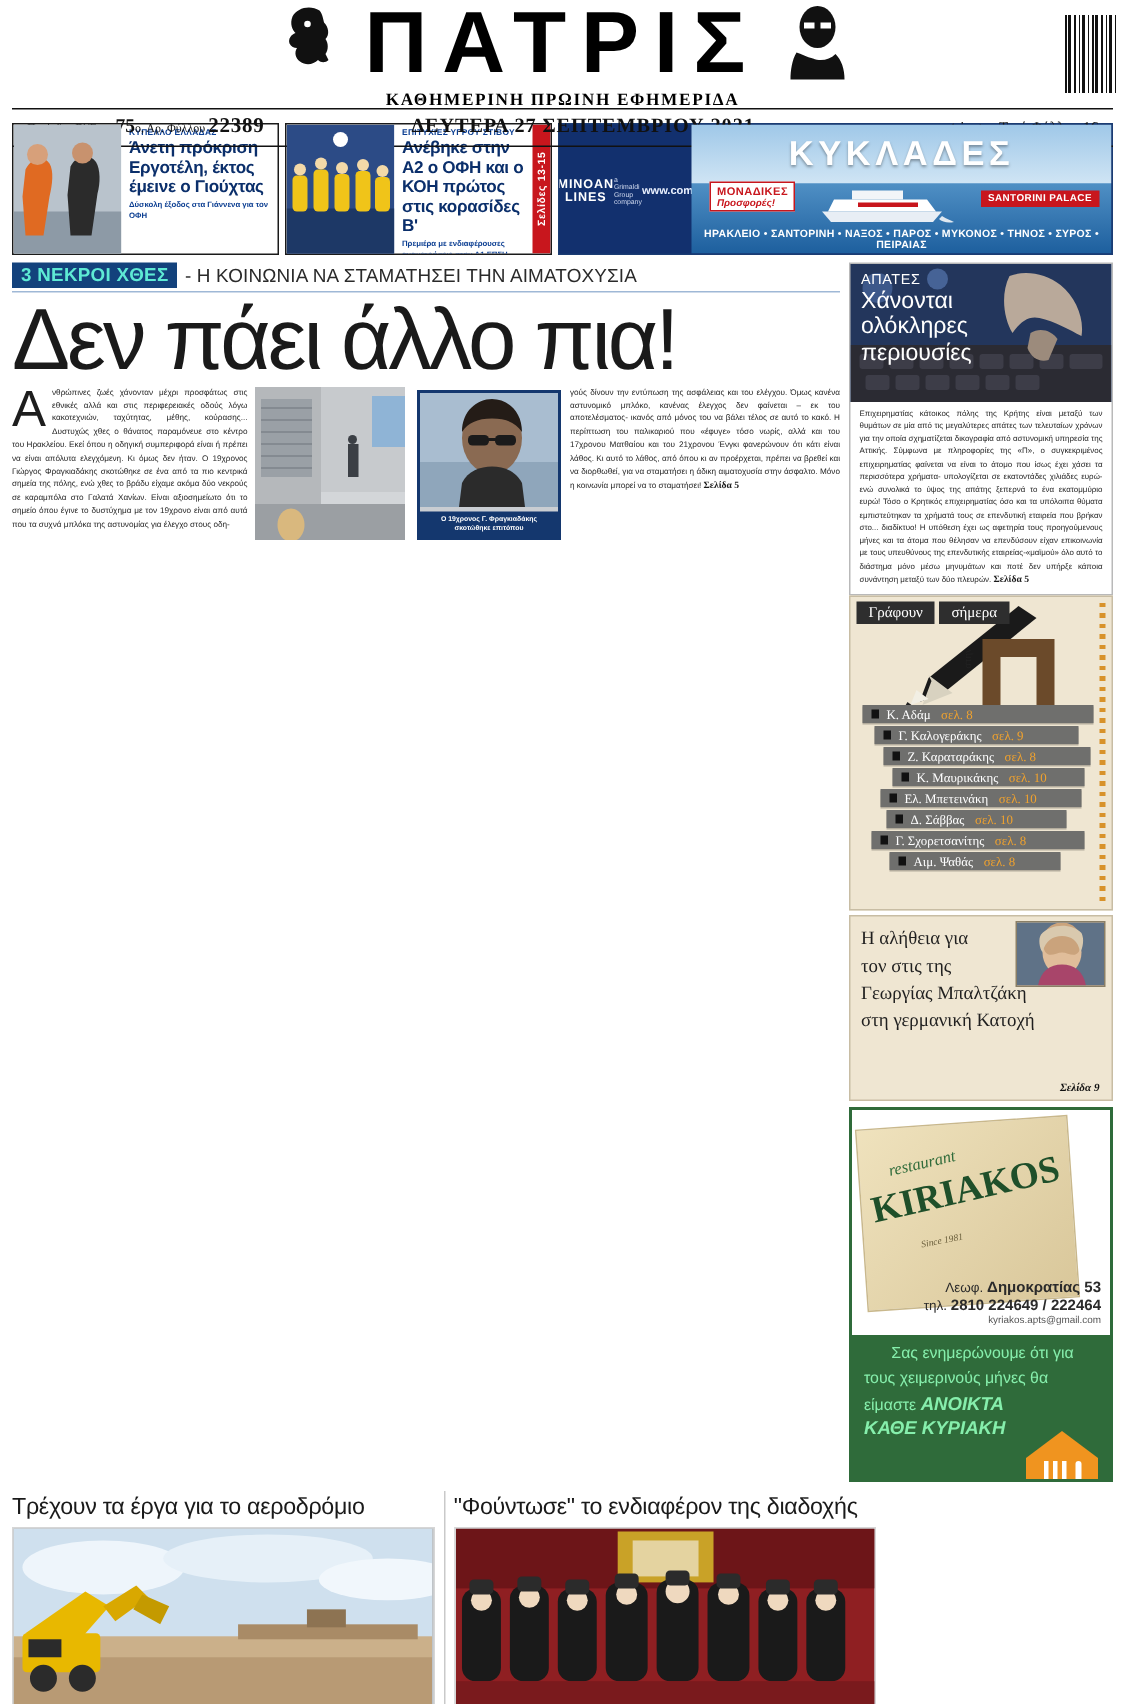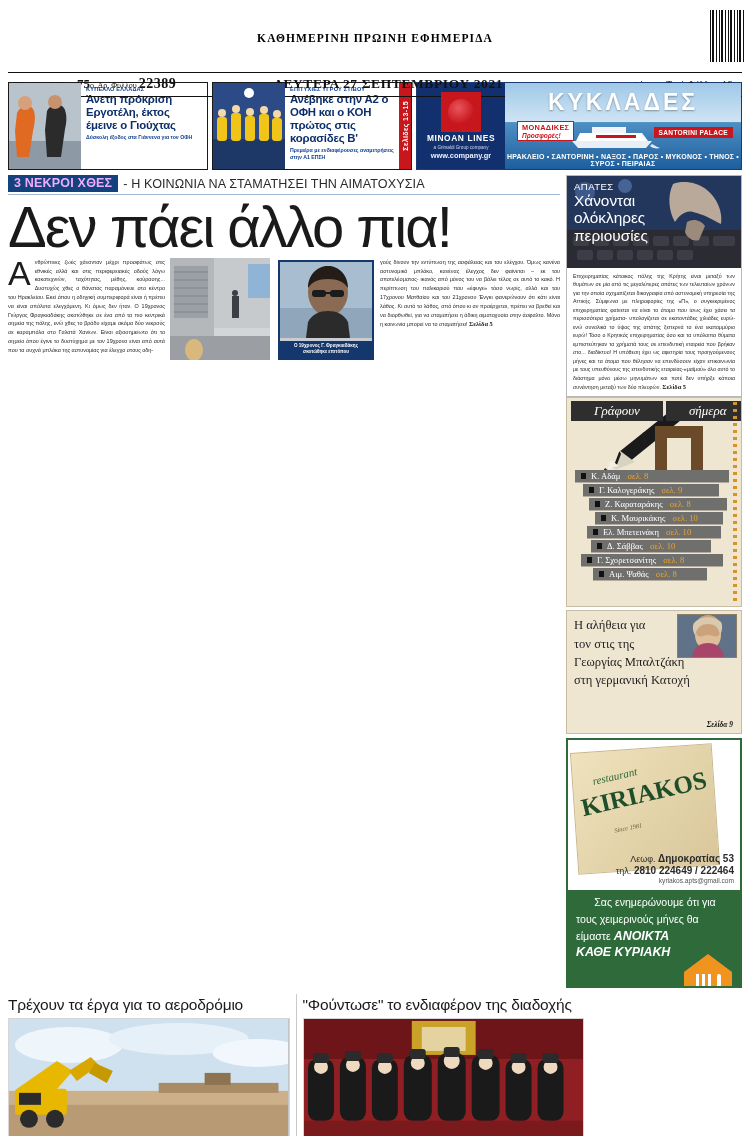--- a/index.html
+++ b/index.html
@@ -36,50 +36,50 @@
     border-bottom:1.6px solid #111;margin:0 8px;}
   .dl-left{font-family:"Liberation Serif",serif;font-size:8px;color:#111;}
   .dl-left b{font-size:13px;}
   .dl-left .issue{font-size:14px;font-weight:bold;letter-spacing:.5px;}
   .dl-center{font-family:"Liberation Serif",serif;font-weight:bold;font-size:13.5px;letter-spacing:.6px;}
   .dl-right{font-family:"Liberation Serif",serif;font-size:10px;}
 
   
   .promos{display:flex;gap:4px;padding:4px 8px 0 8px;height:92px;box-sizing:border-box;}
   .promo{border:1.4px solid #1a1a1a;display:flex;box-sizing:border-box;overflow:hidden;background:#fff;}
-  .promo.sport{width:200px;}
+  .promo.sport{width:178px;}
   .promo-img{width:72px;flex:0 0 72px;position:relative;overflow:hidden;}
   .promo-txt{flex:1;padding:3px 4px 2px 5px;min-width:0;}
   .promo-kicker{font-size:5.6px;font-weight:bold;color:#0a3d91;letter-spacing:.2px;margin-bottom:1px;}
   .promo-head{font-size:11.4px;font-weight:bold;color:#0b2f6b;line-height:1.14;letter-spacing:-.2px;}
   .promo-sub{font-size:5.2px;font-weight:bold;color:#0a3d91;line-height:1.25;margin-top:2px;}
   .promo-spine{width:12px;flex:0 0 12px;background:#c8161d;color:#fff;display:flex;align-items:center;justify-content:center;}
   .promo-spine span{writing-mode:vertical-rl;transform:rotate(180deg);font-size:7px;font-weight:bold;letter-spacing:.4px;}
 
   .ad-minoan{flex:1;border:1px solid #1b3c73;display:flex;background:#12306e;overflow:hidden;}
-  .minoan-left{width:88px;flex:0 0 88px;background:#12306e;color:#fff;display:flex;flex-direction:column;align-items:center;justify-content:center;padding:3px 0;}
+  .minoan-left{width:88px;flex:0 0 88px;background:#12306e;color:#fff;display:flex;flex-direction:row;align-items:center;justify-content:center;padding:3px 0;}
   .minoan-logo{width:40px;height:40px;background:#c8161d;display:flex;align-items:center;justify-content:center;position:relative;}
   .minoan-logo .circ{width:26px;height:26px;border-radius:50%;background:radial-gradient(circle at 40% 35%,#e8565c,#c8161d 70%);}
   .minoan-name{font-size:8.4px;font-weight:bold;letter-spacing:.6px;margin-top:2px;line-height:1.05;text-align:center;}
   .minoan-tag{font-size:4.6px;margin-top:2px;color:#cfd9ef;}
   .minoan-url{font-size:7.4px;font-weight:bold;color:#eaf1ff;margin-top:1px;}
   .minoan-right{flex:1;position:relative;background:linear-gradient(180deg,#9fc8e8 0%,#cfe4f4 45%,#4f8fc4 46%,#1d5f9e 100%);}
   .kyk-title{position:absolute;top:6px;left:50%;transform:translateX(-50%);font-size:23px;font-weight:bold;color:#fff;letter-spacing:3px;text-shadow:0 1px 2px rgba(0,0,0,.35);}
   .kyk-badge{position:absolute;left:12px;top:38px;background:#fff;padding:1px 4px;border:1px solid #c8161d;}
   .kyk-badge .l1{font-size:7.4px;font-weight:bold;color:#c8161d;letter-spacing:.3px;}
   .kyk-badge .l2{font-size:6.6px;color:#c8161d;font-style:italic;font-weight:bold;}
   .kyk-santorini{position:absolute;right:8px;top:44px;background:#c8161d;color:#fff;font-size:6.6px;font-weight:bold;padding:2px 5px;letter-spacing:.3px;}
   .kyk-ports{position:absolute;left:0;right:0;bottom:2px;text-align:center;color:#fff;font-size:7px;font-weight:bold;letter-spacing:.2px;}
   .ferry{position:absolute;left:46%;top:40px;width:92px;height:26px;transform:translateX(-50%);}
 
   
   .lead-wrap{display:flex;padding:5px 8px 0 8px;gap:6px;}
   .lead-main{flex:1;min-width:0;}
   .lead-kicker{display:flex;align-items:center;border-bottom:1.2px solid #9fb8d6;padding-bottom:2px;}
-  .kick-badge{background:#13427c;color:#f0abfc;font-size:12.5px;font-weight:bold;padding:1px 6px 2px 6px;letter-spacing:.2px;}
+  .kick-badge{background:#13427c;color:#5eead4;font-size:12.5px;font-weight:bold;padding:1px 6px 2px 6px;letter-spacing:.2px;}
   .kick-text{font-size:12.6px;color:#2a2a2a;margin-left:5px;letter-spacing:.1px;}
   .lead-title{font-family:"Liberation Sans",sans-serif;font-weight:normal;font-size:58px;line-height:.96;letter-spacing:-2px;color:#1a1a1a;margin:4px 0 3px 0;white-space:nowrap;}
 
   .lead-body{display:flex;gap:8px;margin-top:2px;}
   .col-a{width:262px;flex:0 0 262px;}
   .col-b{flex:1;min-width:0;}
   .art-text{font-size:5.45px;line-height:1.62;text-align:justify;color:#1d1d1d;column-gap:8px;}
   .dropcap{float:left;font-size:34px;line-height:.8;font-weight:normal;font-family:"Liberation Sans",sans-serif;padding:2px 4px 0 0;}
   .photo{background:#c9cdd2;position:relative;overflow:hidden;}
   .photo.street{width:100px;height:102px;float:right;margin:0 0 3px 5px;}
@@ -98,21 +98,21 @@
 
   
   .row2{display:flex;gap:6px;padding:6px 8px 0 8px;}
   .r2-col{flex:1;min-width:0;}
   .sec-title{font-size:15.5px;color:#1a1a1a;padding:2px 0 4px 0;letter-spacing:-.2px;}
   .sec-photo{height:118px;background:#bfc4c8;position:relative;overflow:hidden;border:1px solid #d6d6d6;}
   .vrule{width:1px;background:#c9c9c9;}
 
   .grafoun{margin-top:0;height:208px;position:relative;background:#efe6d2;border:1px solid #c8bda4;overflow:hidden;}
   .g-tabs{display:flex;gap:3px;padding:3px 4px 0 4px;position:relative;z-index:3;}
-  .g-tab{background:#2e2e2e;color:#fff;font-family:"Liberation Serif",serif;font-style:italic;font-size:13px;padding:2px 23px;}
+  .g-tab{background:#2e2e2e;color:#fff;font-family:"Liberation Serif",serif;font-size:10px;padding:2px 8px;}
   .pen{position:absolute;left:8px;top:4px;width:120px;height:74px;z-index:2;}
   .g-arch{position:absolute;left:84px;top:22px;z-index:2;}
   .stin{position:absolute;left:74px;top:34px;font-family:"Liberation Serif",serif;font-size:7.2px;writing-mode:vertical-rl;transform:rotate(180deg);color:#222;z-index:4;}
   .g-list{position:absolute;left:0;right:0;top:70px;z-index:5;}
   .g-item{background:#6f6f6d;color:#fff;margin:2px 12px 2px 8px;padding:1px 6px;display:flex;align-items:center;gap:5px;font-family:"Liberation Serif",serif;font-size:8.6px;box-shadow:0 1px 0 rgba(0,0,0,.25);}
   .g-item .sq{width:5px;height:6px;background:#111;flex:0 0 5px;}
   .g-item .nm{white-space:nowrap;}
   .g-item .pg{color:#f0a22e;margin-left:2px;white-space:nowrap;}
   .g-item:nth-child(2){margin-left:16px;margin-right:22px;}
   .g-item:nth-child(3){margin-left:22px;margin-right:14px;}
@@ -134,38 +134,56 @@
   .k-plate{position:absolute;left:6px;top:8px;width:140px;height:120px;background:linear-gradient(135deg,#efe2bd,#d9c79a);transform:rotate(-4deg);border:1px solid #c9b88c;}
   .k-rest{position:absolute;left:24px;top:30px;font-family:"Liberation Serif",serif;font-style:italic;font-size:11px;color:#2f6b3a;transform:rotate(-13deg);}
   .k-name{position:absolute;left:12px;top:40px;font-family:"Liberation Serif",serif;font-size:25px;font-weight:bold;color:#1f4f2a;transform:rotate(-13deg);letter-spacing:0px;}
   .k-since{position:absolute;left:46px;top:84px;font-family:"Liberation Serif",serif;font-style:italic;font-size:6.4px;color:#6b5f3c;transform:rotate(-11deg);}
   .k-contact{position:absolute;right:6px;bottom:6px;text-align:right;}
   .k-addr{font-size:9px;color:#2b2b2b;}
   .k-addr b{font-size:10px;}
   .k-tel{font-size:9px;color:#2b2b2b;margin-top:1px;}
   .k-tel b{font-size:10px;}
   .k-mail{font-size:6.6px;color:#555;margin-top:1px;}
-  .k-green{background:#2f6b3a;color:#ffffff;height:112px;position:relative;padding:6px 6px 0 8px;box-sizing:border-box;}
+  .k-green{background:#2f6b3a;color:#86efac;height:112px;position:relative;padding:6px 6px 0 8px;box-sizing:border-box;}
   .k-l1{font-size:10.6px;text-align:center;}
   .k-l2{font-size:10.6px;margin-top:5px;}
   .k-l3{font-size:12.4px;font-style:italic;font-weight:bold;margin-top:4px;}
   .k-l4{font-size:12.4px;font-style:italic;font-weight:bold;margin-top:2px;}
   .k-icon{position:absolute;right:6px;bottom:6px;width:52px;height:44px;}
 
   .abs-cap{position:absolute;left:0;right:0;bottom:0;}
   .mono-img{position:absolute;inset:0;}
 </style>
 </head>
 <body>
 
 <div class="page">
 
   <div class="masthead">
     <div class="mh-inner">
       <div class="logo-block">
+        <div class="logo-row">
+          <span class="portrait">
+            <svg width="46" height="56" viewBox="0 0 46 56">
+              <path d="M30 6c-6-4-15-2-18 4-2 5 0 9 2 11-3 1-5 4-4 7 1 2 3 3 5 3-2 3-1 7 2 9 4 3 9 2 12-1 2 2 5 2 7 0l-2-4c2-3 2-7 0-10 3-3 2-8-1-11-1-5-2-7-3-8z" fill="#111"></path>
+              <circle cx="22" cy="15" r="2.2" fill="#fff"></circle>
+              <path d="M12 40c3 4 9 6 14 4" stroke="#fff" stroke-width="1.4" fill="none"></path>
+            </svg>
+          </span>
+          <span class="logo-word">ΠΑΤΡΙΣ</span>
+          <span class="portrait">
+            <svg width="46" height="56" viewBox="0 0 46 56">
+              <ellipse cx="24" cy="17" rx="12" ry="14" fill="#111"></ellipse>
+              <path d="M10 34c-3 5-4 12-4 18h36c0-7-2-13-6-17-4 4-10 5-15 3-4-1-8-3-11-4z" fill="#111"></path>
+              <rect x="15" y="14" width="7" height="4" fill="#fff"></rect>
+              <rect x="26" y="14" width="7" height="4" fill="#fff"></rect>
+            </svg>
+          </span>
+        </div>
         <div class="logo-sub">ΚΑΘΗΜΕΡΙΝΗ ΠΡΩΙΝΗ ΕΦΗΜΕΡΙΔΑ</div>
       </div>
       <div class="barcode"></div>
     </div>
     <div class="mh-rule"></div>
     <div class="dateline">
       <div class="dl-left">
         <span>Περίοδος Β' Έτος</span>
         <b>75</b><span>ο, Αρ. Φύλλου</span>
         <span class="issue">22389</span>

